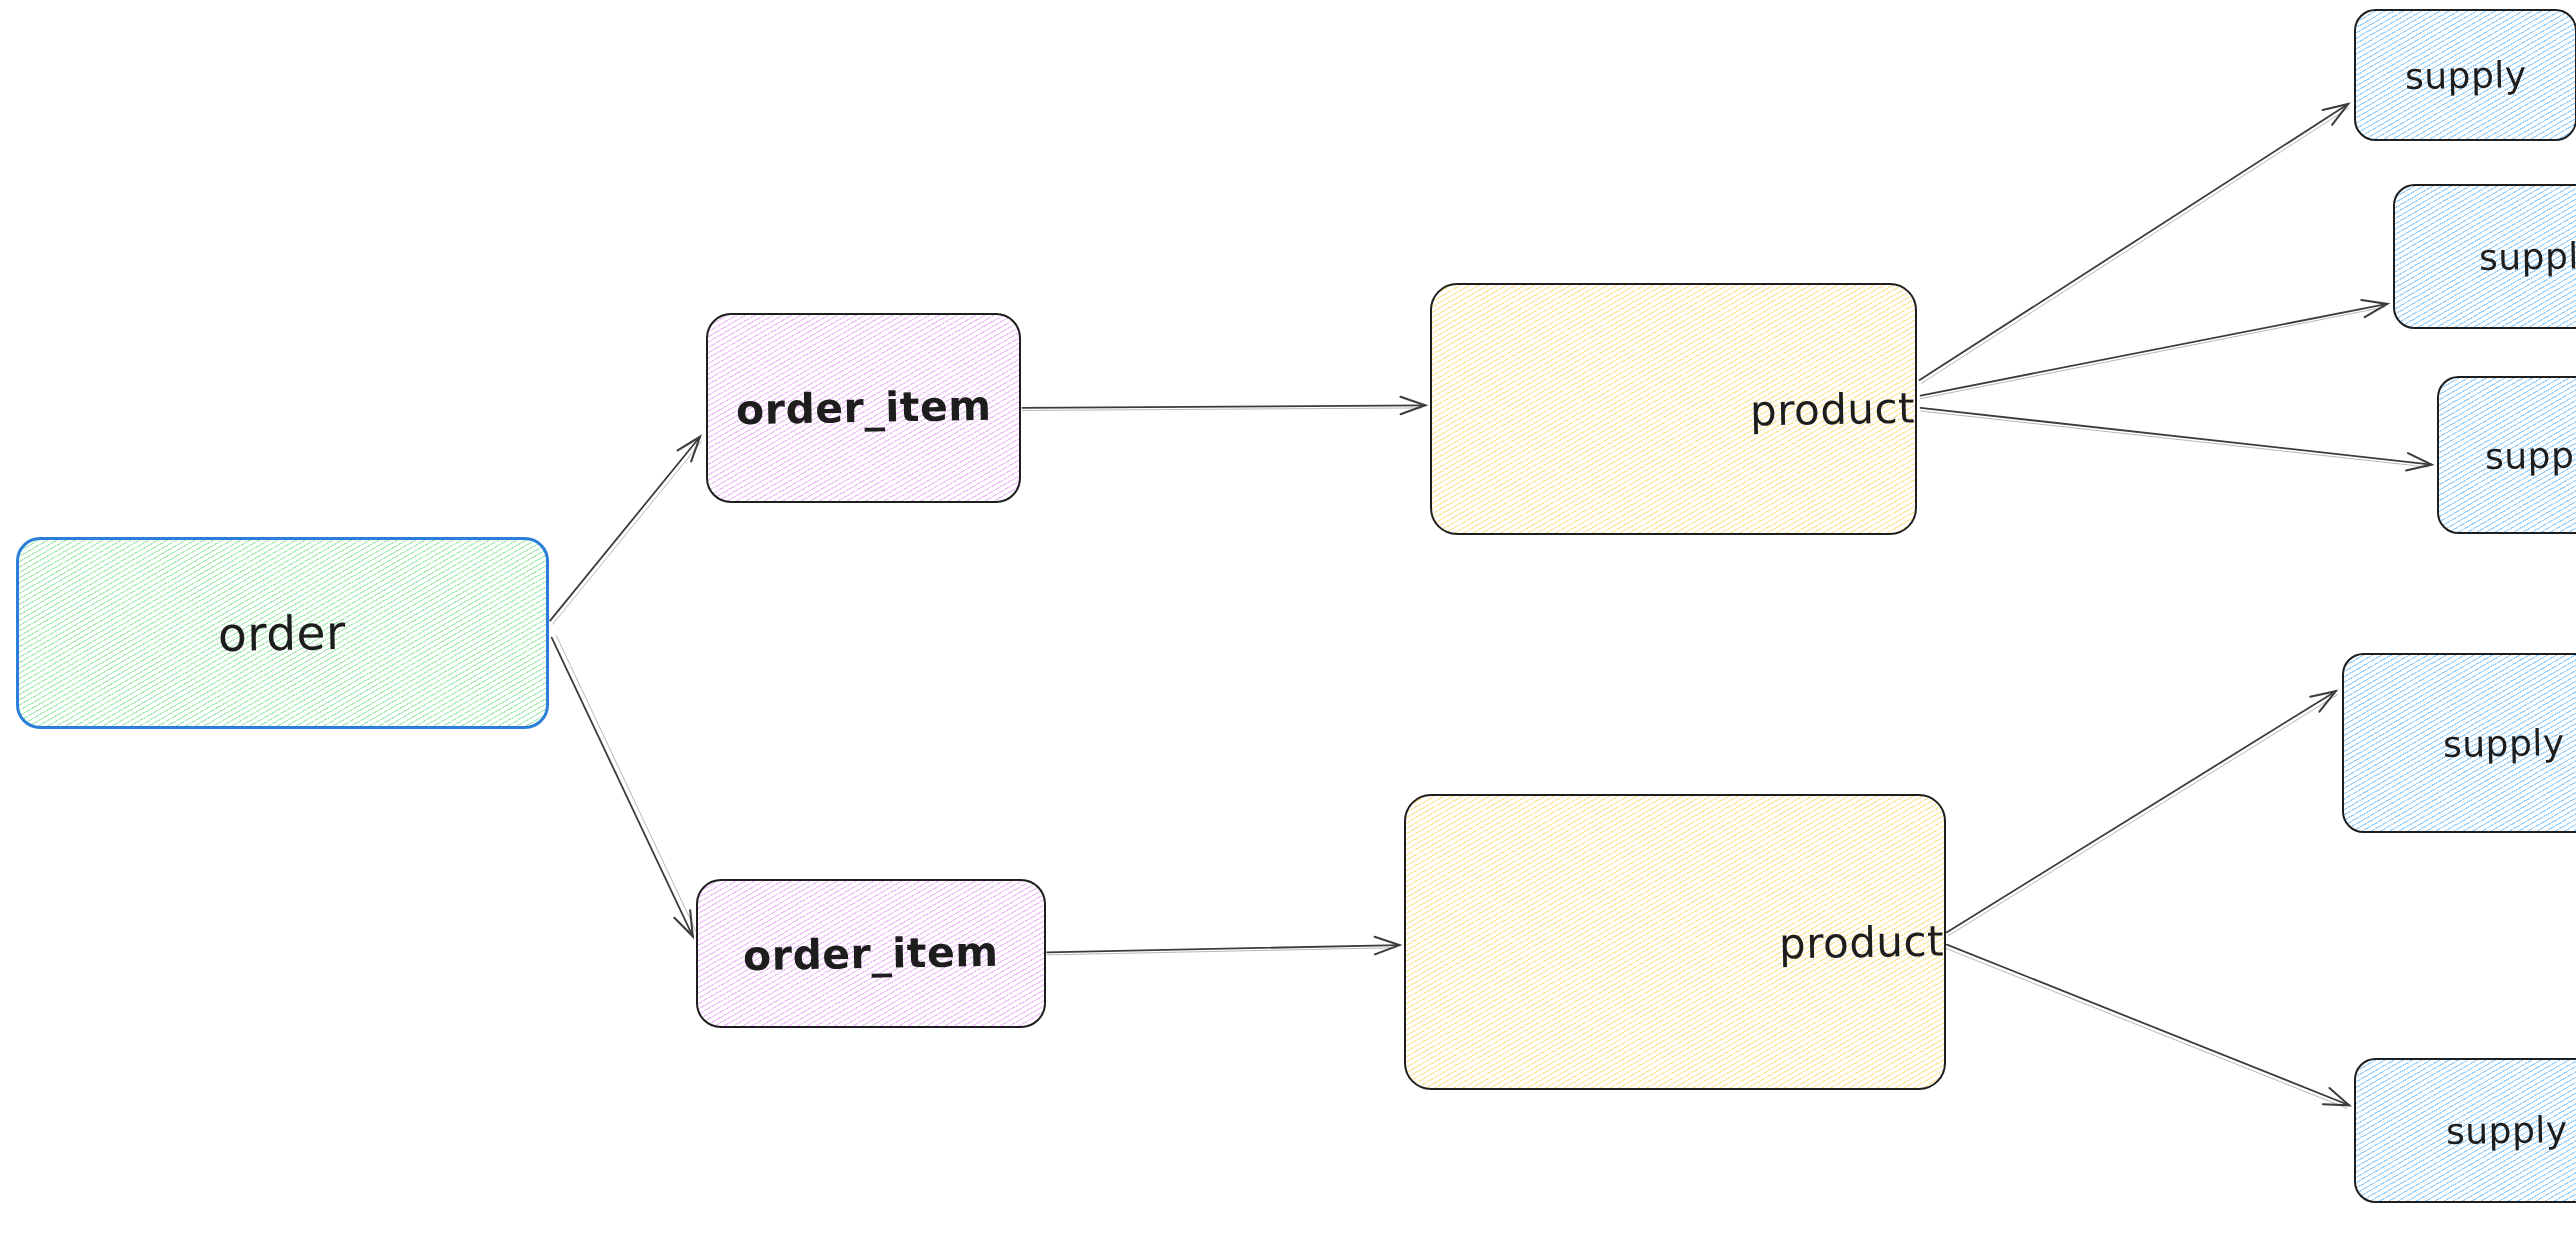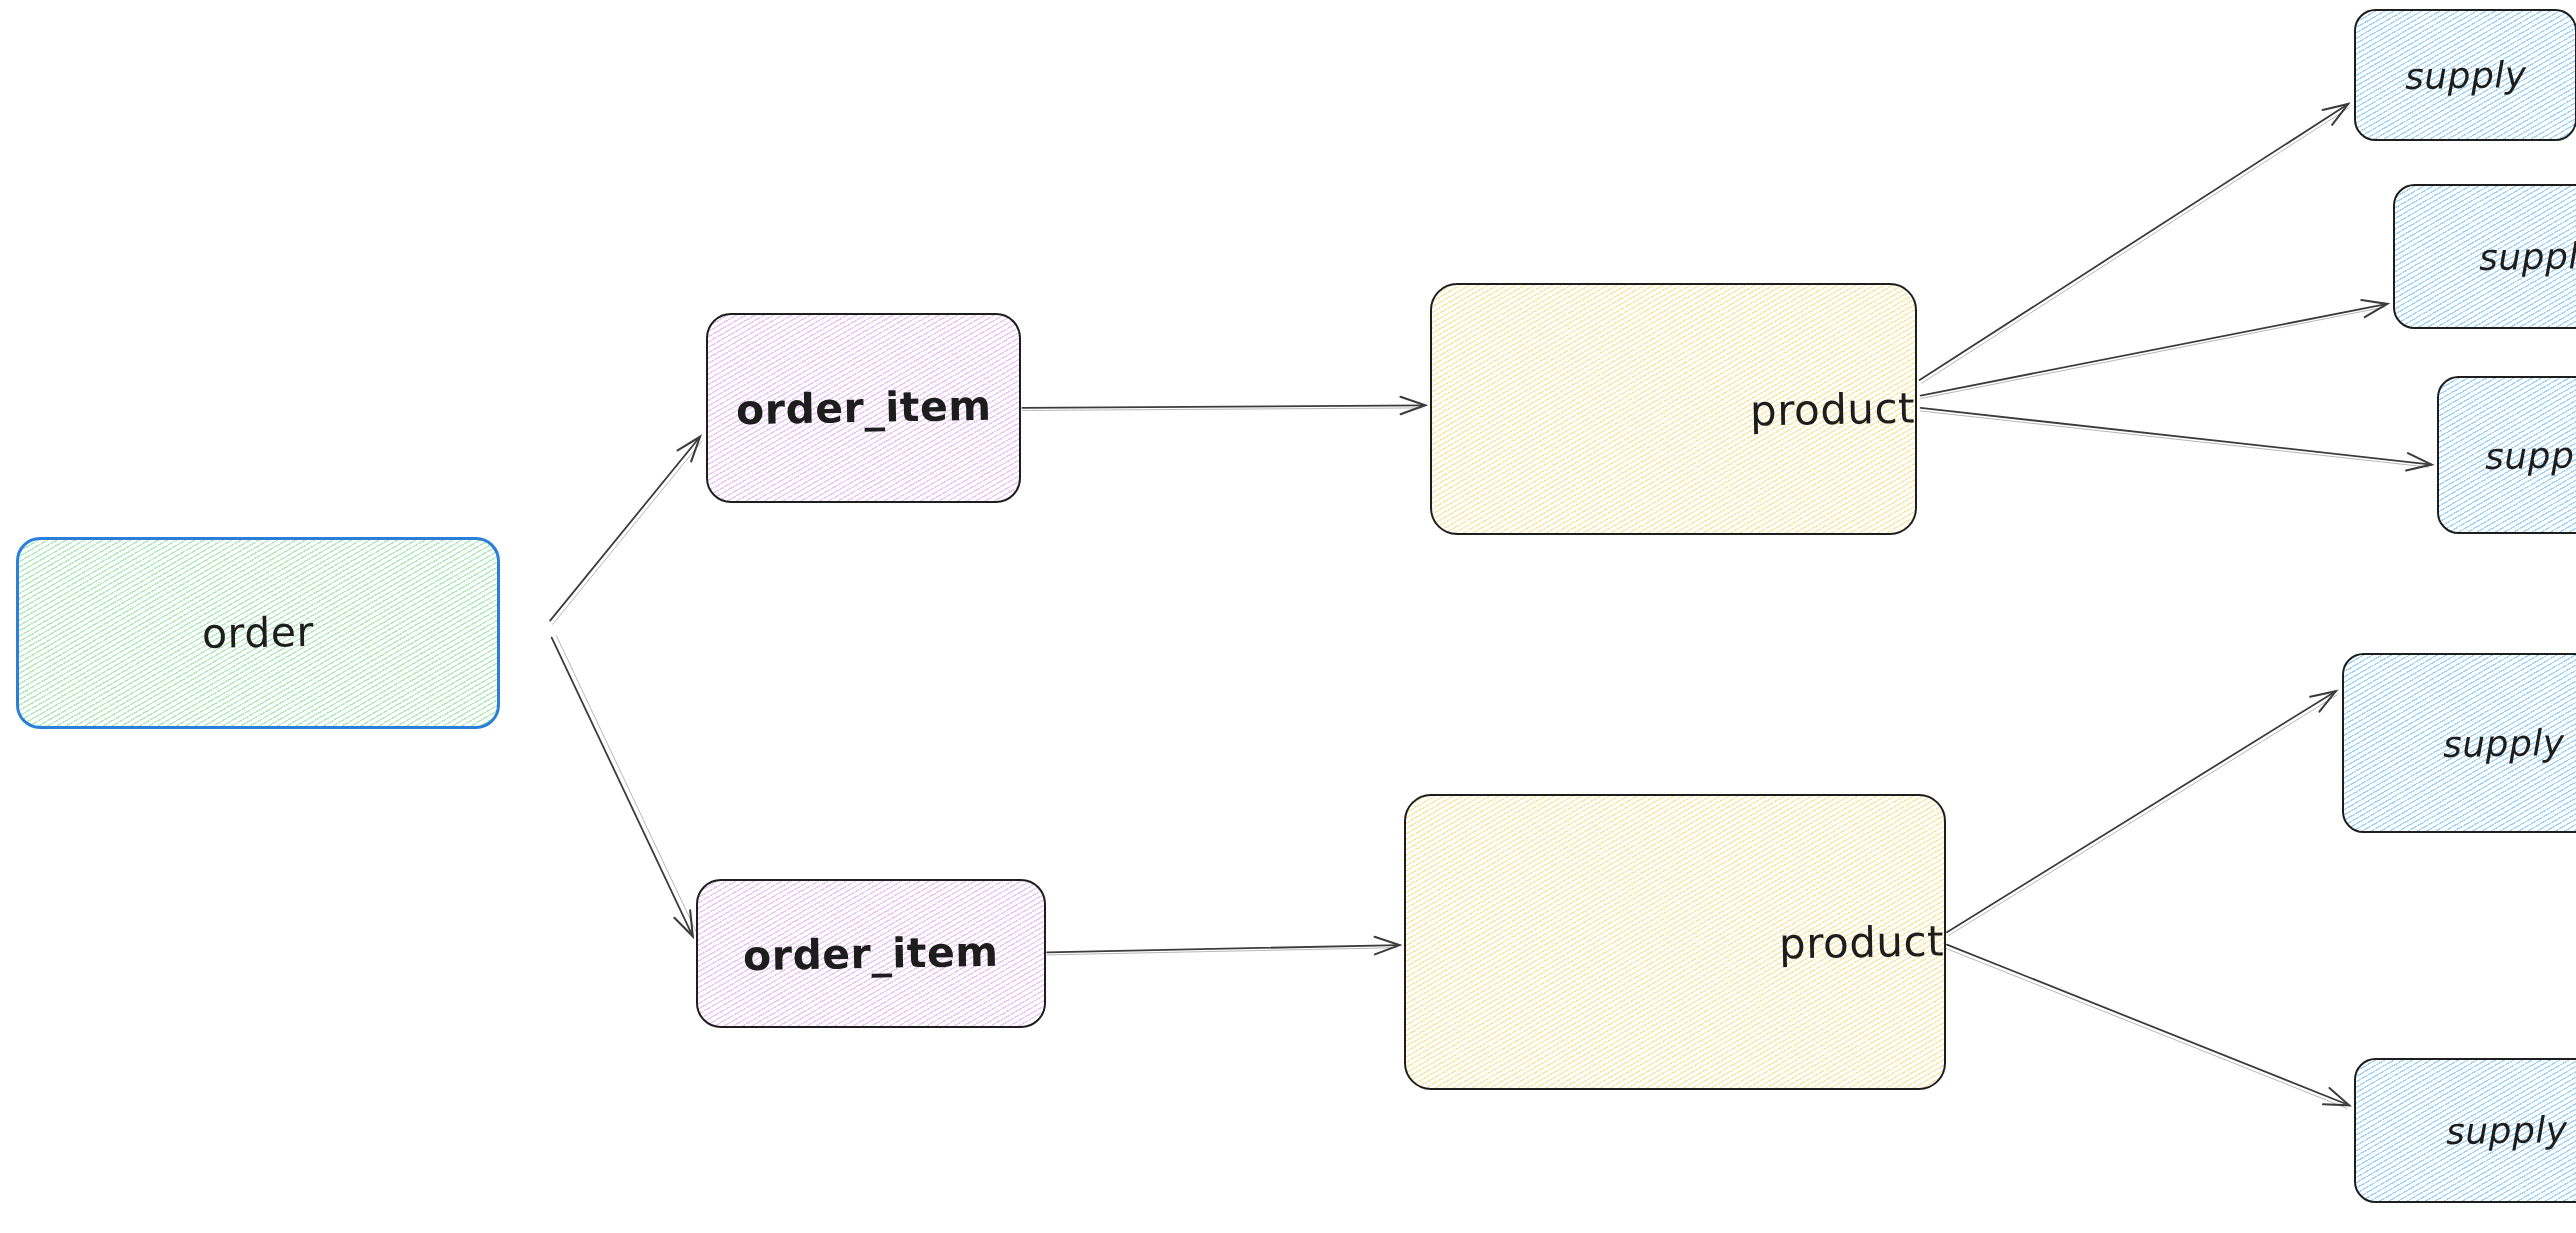--- a/index.html
+++ b/index.html
@@ -32,25 +32,24 @@
     font-weight:bold;
   }
   .hatch-yellow{
     background:repeating-linear-gradient(150deg,
       rgba(250,210,80,0.55) 0 1.2px, rgba(255,255,255,0) 1.2px 4.6px);
     justify-content:flex-end;
   }
   .hatch-blue{
     background:repeating-linear-gradient(150deg,
       rgba(116,192,252,0.70) 0 1.2px, rgba(255,255,255,0) 1.2px 4.6px);
-    font-style:italic;
   }
   .node-order{
-    left:15.5px;top:537px;width:484px;height:192px;
-    border:3.1px solid #2b7fd9;border-radius:24px;font-size:41px;
+    left:15.5px;top:537px;width:533px;height:192px;
+    border:3.1px solid #2b7fd9;border-radius:24px;font-size:47px;
   }
   .node-order-item-1{left:706px;top:313px;width:315px;height:190px;border-radius:25px;font-size:41px;}
   .node-order-item-2{left:696px;top:879px;width:350px;height:149px;border-radius:25px;font-size:41px;}
   .node-product-1{left:1430px;top:283px;width:487px;height:252px;border-radius:27px;font-size:42px;}
   .node-product-2{left:1404px;top:794px;width:542px;height:296px;border-radius:27px;font-size:42px;}
   .node-supply-1{left:2354px;top:9.3px;width:223px;height:132px;border-radius:21.6px;font-size:36px;}
   .node-supply-2{left:2393px;top:184px;width:294px;height:145px;border-radius:21.6px;font-size:36px;}
   .node-supply-3{left:2437px;top:376px;width:217px;height:158px;border-radius:21.6px;font-size:36px;}
   .node-supply-4{left:2342px;top:653px;width:323px;height:180px;border-radius:21.6px;font-size:36px;}
   .node-supply-5{left:2354px;top:1058px;width:305px;height:145px;border-radius:21.6px;font-size:36px;}

